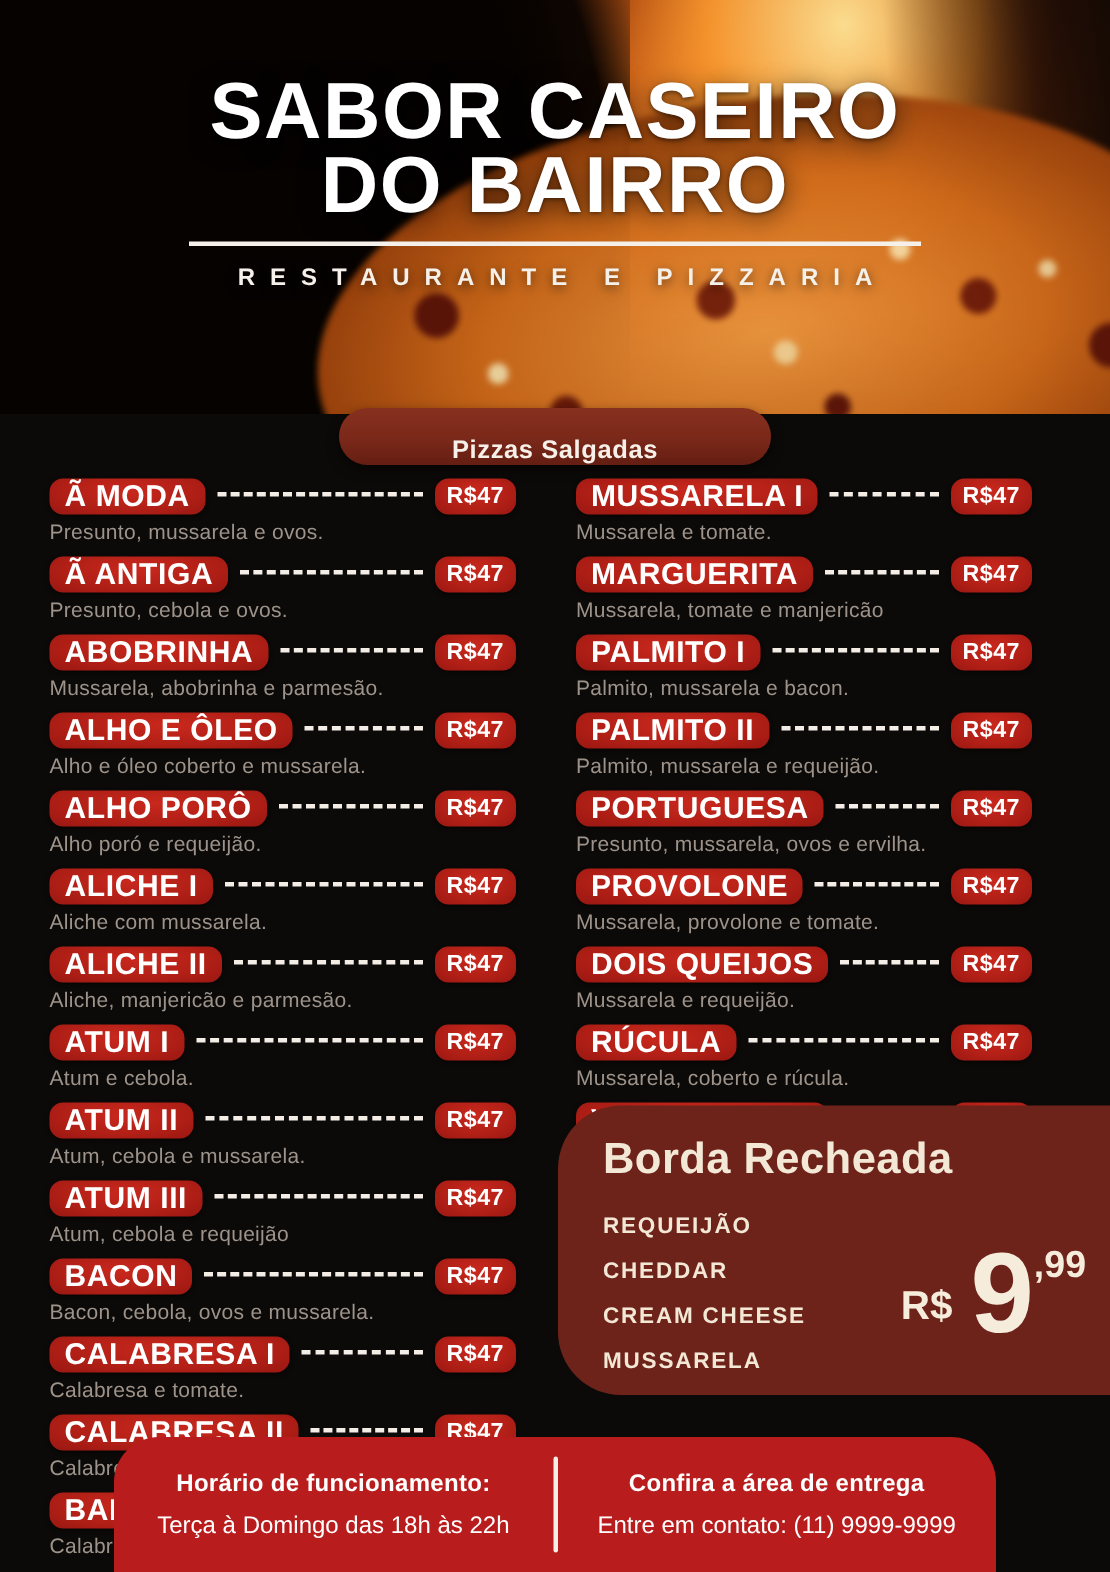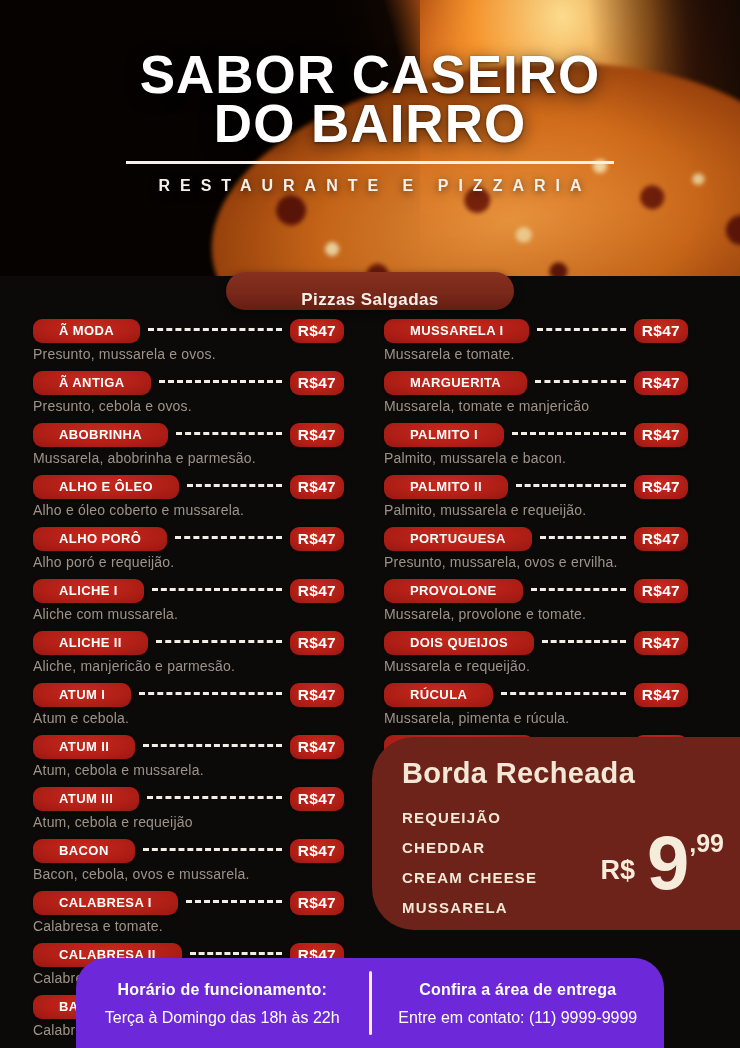--- a/index.html
+++ b/index.html
@@ -67,21 +67,21 @@
   .menu-grid {
     position:absolute; top:319px; left:33px; width:655px;
     display:grid; grid-template-columns:311px 304px; column-gap:40px;
   }
   .item { margin-bottom:9px; }
   .item-top { display:flex; align-items:flex-start; }
   .badge {
     background:radial-gradient(ellipse at 50% 35%, #c9281d 0%, #b01f16 60%, #991712 100%);
     color:#fff; font-weight:bold; border-radius:9px; box-shadow:0 1px 3px rgba(0,0,0,.6);
   }
-  .name-badge { font-size:13px; line-height:16px; padding:4px 26px; letter-spacing:.4px; white-space:nowrap; }
+  .name-badge { font-size:20px; line-height:16px; padding:4px 10px; letter-spacing:.4px; white-space:nowrap; }
   .leader { flex:1; height:0; border-bottom:3px dashed #f3ede6; margin:9px 8px 0 8px; min-width:18px; }
   .price-badge { font-size:15.5px; line-height:16px; padding:4px 8px; letter-spacing:.3px; white-space:nowrap; }
   .item-desc { color:#9d938a; font-size:14px; line-height:16px; margin-top:3px; letter-spacing:.2px; }
 
   
   .borda {
     position:absolute; left:372px; right:0; top:737px; height:193px; z-index:2;
     background:#6e231a; border-radius:42px 0 0 42px;
     box-sizing:border-box; padding:20px 8px 0 30px; color:#f3e8d6;
   }
@@ -90,21 +90,21 @@
   .borda-list { flex:1; }
   .borda-option { font-weight:bold; font-size:15px; letter-spacing:1.2px; line-height:30px; }
   .borda-price { display:flex; align-items:flex-start; padding-right:8px; color:#f6ecdb; }
   .currency { font-size:27px; font-weight:bold; margin-top:30px; margin-right:12px; }
   .amount { font-size:76px; font-weight:bold; line-height:76px; }
   .cents { font-size:25px; font-weight:bold; margin-top:4px; }
 
   
   .footer {
     position:absolute; left:76px; width:588px; top:958px; bottom:0; z-index:2;
-    background:#6d28d9; border-radius:30px 30px 0 0;
+    background:#b91c1c; border-radius:30px 30px 0 0;
     display:flex; align-items:stretch; color:#fff;
   }
   .footer-col { flex:1; display:flex; flex-direction:column; justify-content:center; text-align:center; gap:10px; padding-top:2px; }
   .footer-title { font-weight:bold; font-size:16px; letter-spacing:.2px; }
   .footer-text { font-size:16px; }
   .footer-divider { width:3px; background:#f5efe7; margin:13px 0; border-radius:2px; }
 </style>
 </head>
 <body>
 
@@ -319,21 +319,21 @@
           </div>
           <div class="item-desc">Mussarela e requeijão.</div>
         </div>
 
         <div class="item">
           <div class="item-top">
             <span class="badge name-badge">RÚCULA</span>
             <span class="leader"></span>
             <span class="badge price-badge">R$47</span>
           </div>
-          <div class="item-desc">Mussarela, pimenta e rúcula.</div>
+          <div class="item-desc">Mussarela, coberto e rúcula.</div>
         </div>
 
         <div class="item">
           <div class="item-top">
             <span class="badge name-badge">VEGETARIANA</span>
             <span class="leader"></span>
             <span class="badge price-badge">R$47</span>
           </div>
           <div class="item-desc">Mussarela, brócolis e milho.</div>
         </div>

